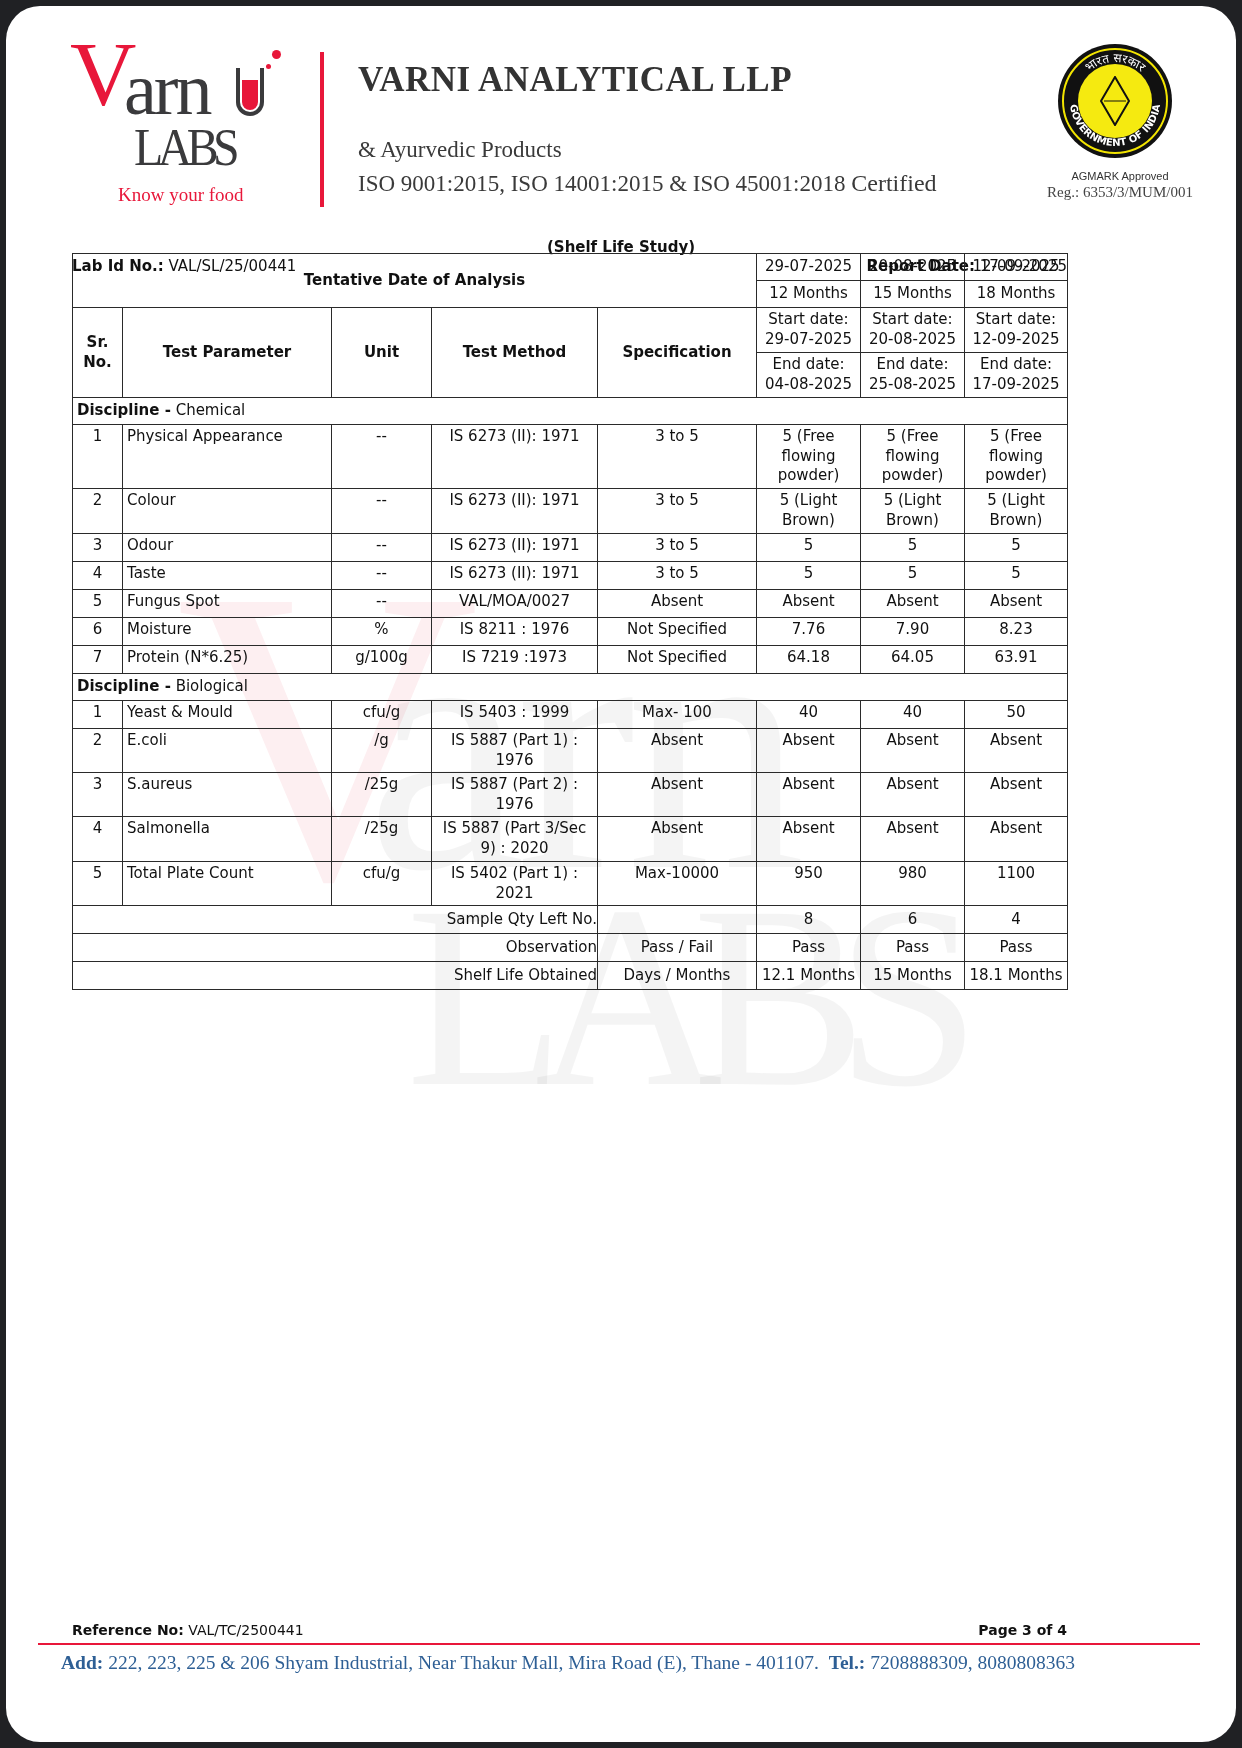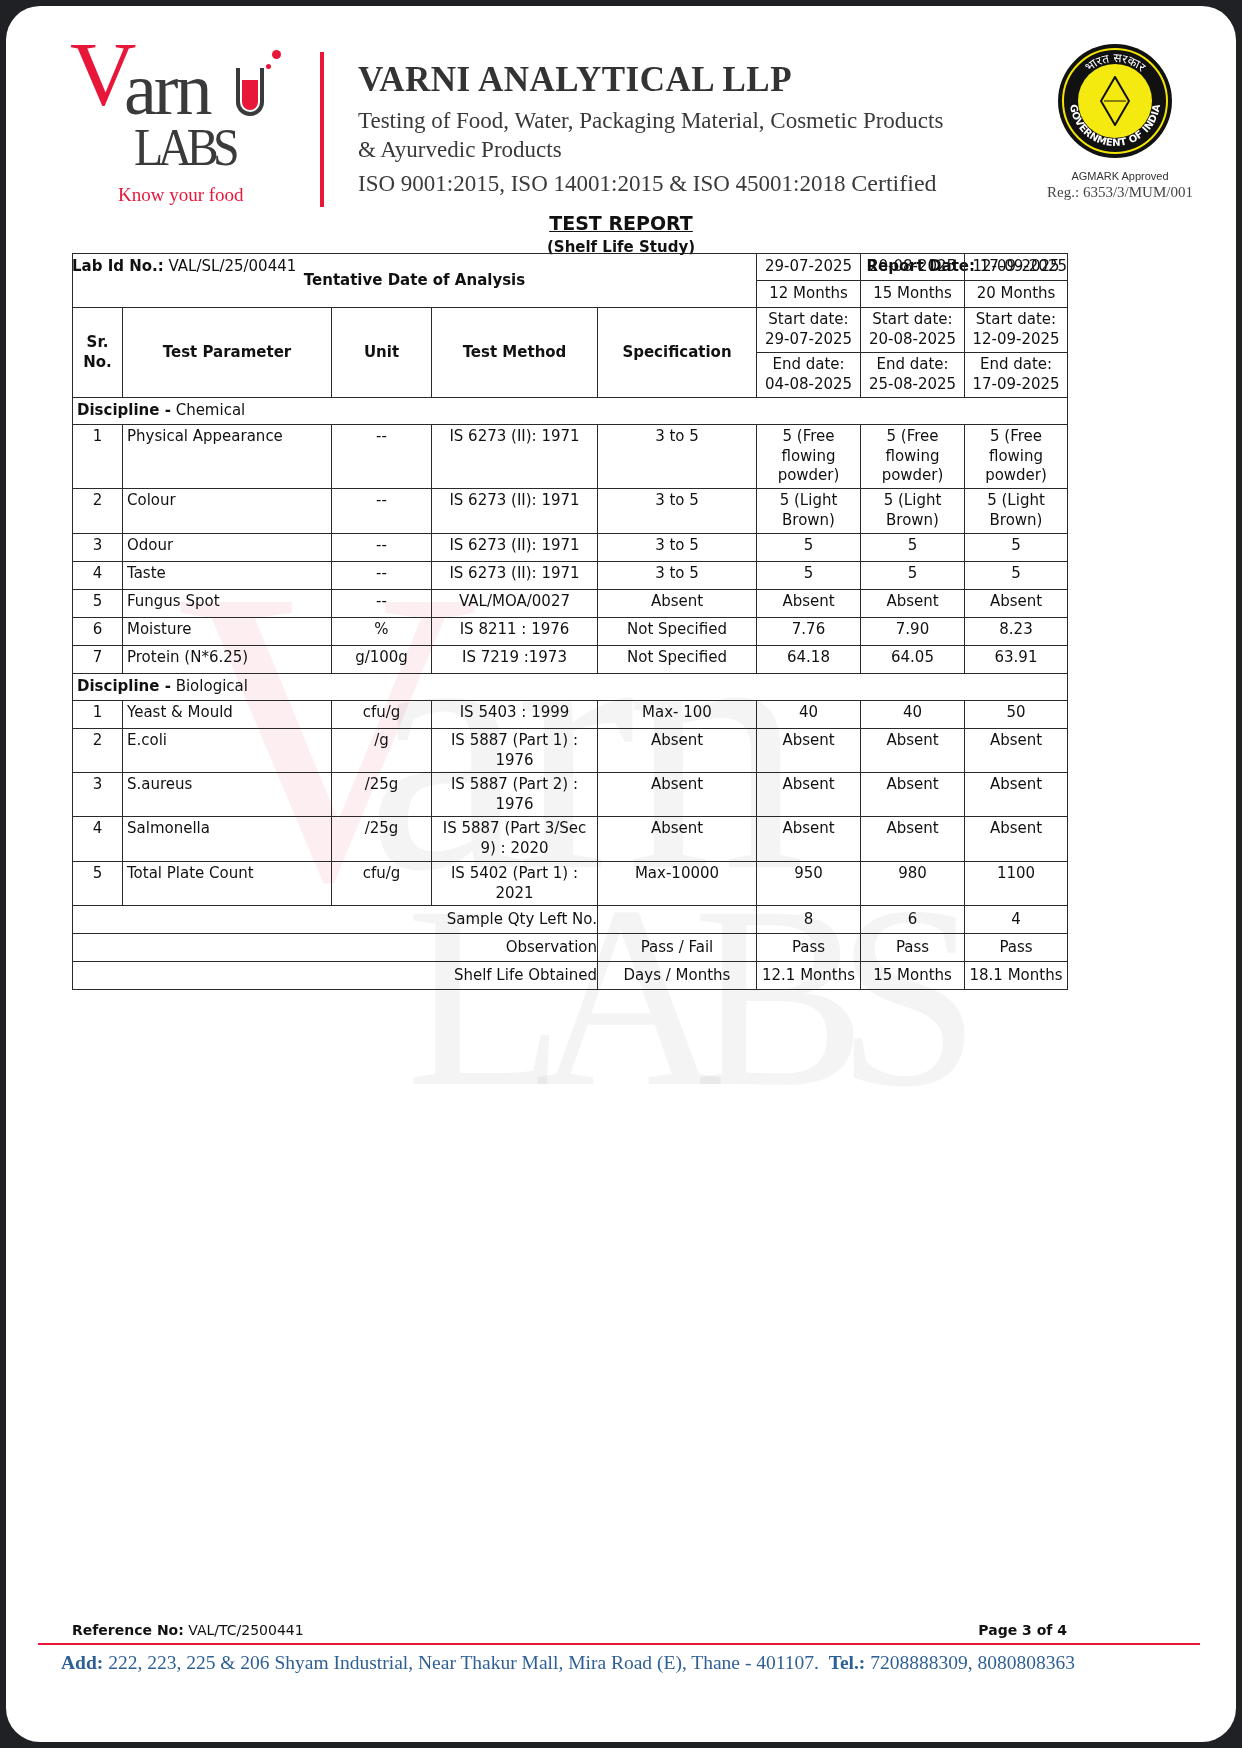--- a/index.html
+++ b/index.html
@@ -69,21 +69,20 @@
         <div class="fill"></div>
       </div>
     <div class="abs logo-drop1" style="left:266px;top:44px;"></div>
     <div class="abs logo-drop2" style="left:260px;top:58px;"></div>
     <div class="abs logo-labs" style="left:128px;top:116px;">LABS</div>
     <div class="abs logo-tag" style="left:112px;top:178px;">Know your food</div>
   </div>
   <div class="abs logo-divider" style="left:314px;top:46px;"></div>
 
   <div class="abs co-name" style="left:352px;top:54px;">VARNI ANALYTICAL LLP</div>
-  <div class="abs co-line" style="top:102px;">Testing of Food, Water, Packaging Material, Cosmetic Products</div>
   <div class="abs co-line" style="top:131px;">&amp; Ayurvedic Products</div>
   <div class="abs co-line" style="top:164px;">
     <span>ISO 9001:2015, ISO 14001:2015 &amp; ISO 45001:2018</span>
     <span style="font-size:24px;">Certified</span>
   </div>
 
   <div class="abs seal" style="left:1052px;top:38px;">
     <div class="seal-ring"></div>
     <div class="seal-inner">
       <svg class="seal-diamond" viewBox="0 0 30 50">
@@ -96,21 +95,20 @@
         <path id="arcTop" d="M 18 57 A 39 39 0 0 1 96 57"></path>
         <path id="arcBot" d="M 12 57 A 45 45 0 0 0 102 57"></path>
       </defs>
       <text font-size="12" fill="#fff" font-family="DejaVu Sans, sans-serif"><textPath href="#arcTop" startOffset="50%" text-anchor="middle">भारत सरकार</textPath></text>
       <text font-size="10" font-weight="bold" fill="#fff" font-family="DejaVu Sans, sans-serif"><textPath href="#arcBot" startOffset="50%" text-anchor="middle">GOVERNMENT OF INDIA</textPath></text>
     </svg>
   </div>
   <div class="abs agmark" style="left:1024px;top:164px;">AGMARK Approved</div>
   <div class="abs reg" style="left:1024px;top:178px;">Reg.: 6353/3/MUM/001</div>
 
-  <div class="abs title" style="left:-6px;top:206px;"><span>TEST REPORT</span></div>
   <div class="abs subtitle" style="left:-6px;top:232px;">(Shelf Life Study)</div>
   <div class="abs meta" style="left:66px;top:251px;">
     <b>Lab Id No.:</b> <span>VAL/SL/25/00441</span>
   </div>
   <div class="abs meta" style="right:169px;top:251px;">
     <b>Report Date:</b> <span>17-09-2025</span>
   </div>
 
   <table class="rep" style="left:66px;top:247px;">
     <colgroup>
@@ -126,21 +124,21 @@
     <tbody id="tbody">
       <tr style="height:27px">
         <th colspan="5" rowspan="2">Tentative Date of Analysis</th>
         <td style="vertical-align:middle">29-07-2025</td>
         <td style="vertical-align:middle">20-08-2025</td>
         <td style="vertical-align:middle">12-09-2025</td>
       </tr>
       <tr style="height:27px">
         <td class="b" style="vertical-align:middle">12 Months</td>
         <td class="b" style="vertical-align:middle">15 Months</td>
-        <td class="b" style="vertical-align:middle">20 Months</td>
+        <td class="b" style="vertical-align:middle">18 Months</td>
       </tr>
       <tr style="height:45px">
         <th rowspan="2">Sr. No.</th>
         <th rowspan="2">Test Parameter</th>
         <th rowspan="2">Unit</th>
         <th rowspan="2">Test Method</th>
         <th rowspan="2">Specification</th>
         <td><span class="b">Start date:</span><br><span>29-07-2025</span></td>
         <td><span class="b">Start date:</span><br><span>20-08-2025</span></td>
         <td><span class="b">Start date:</span><br><span>12-09-2025</span></td>

